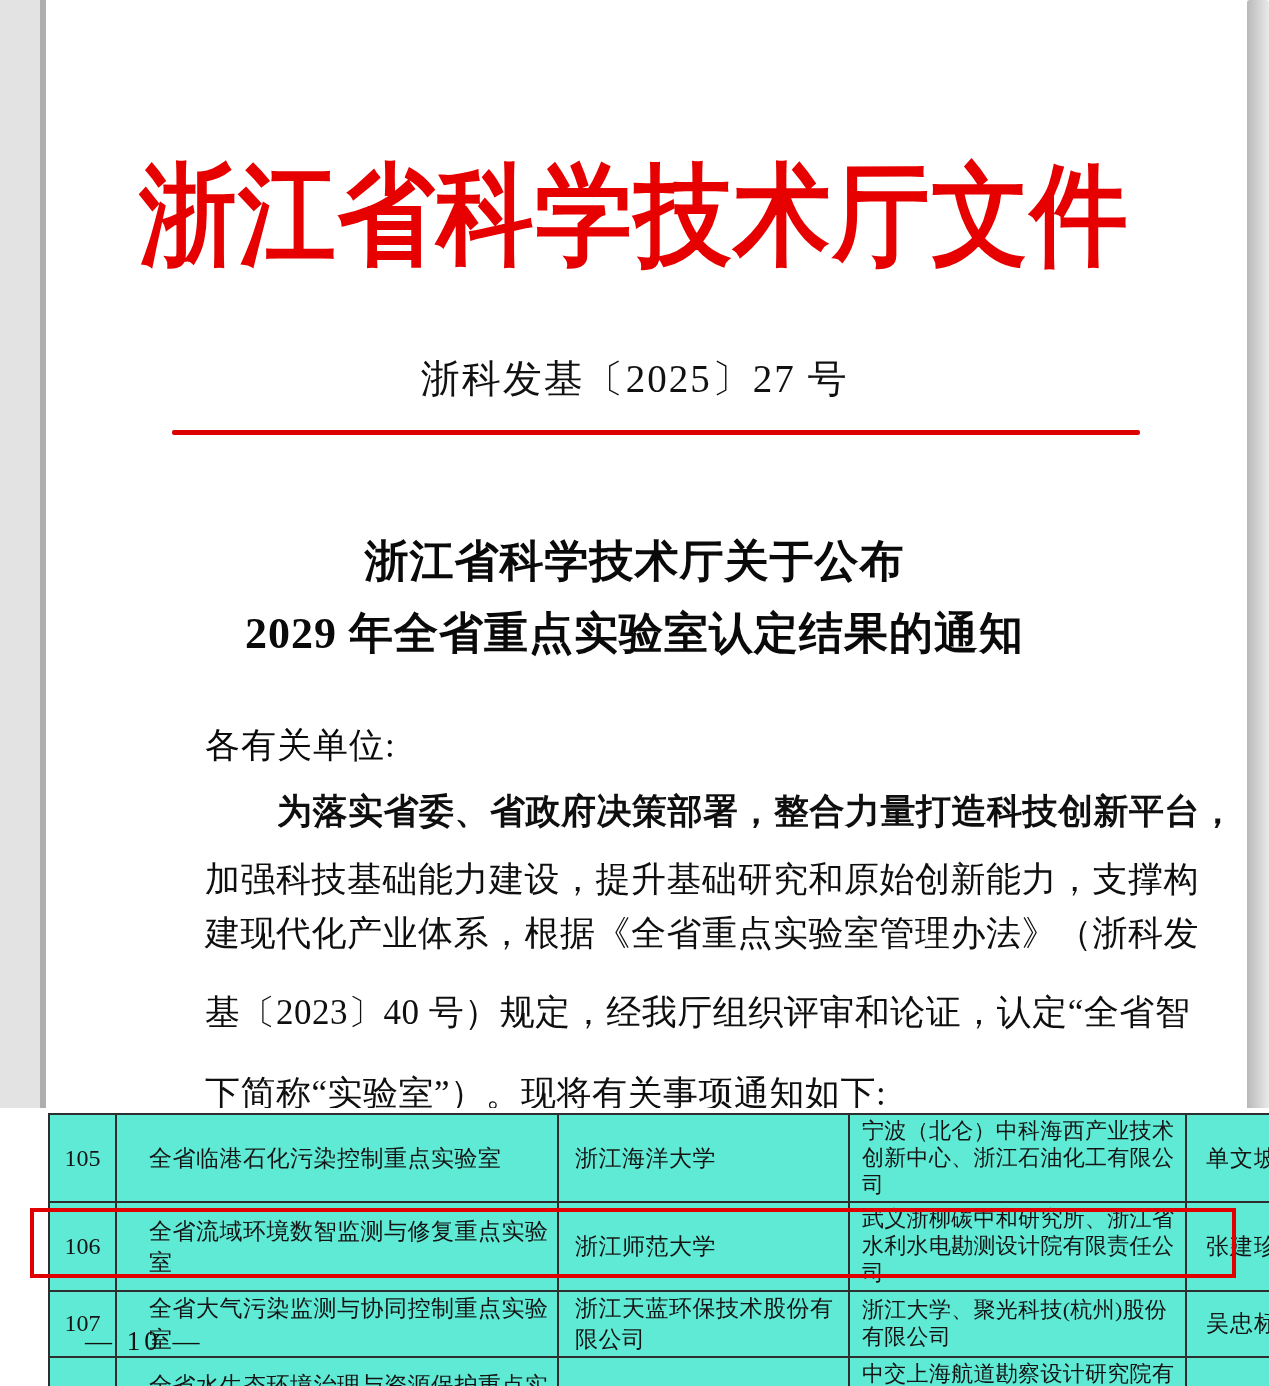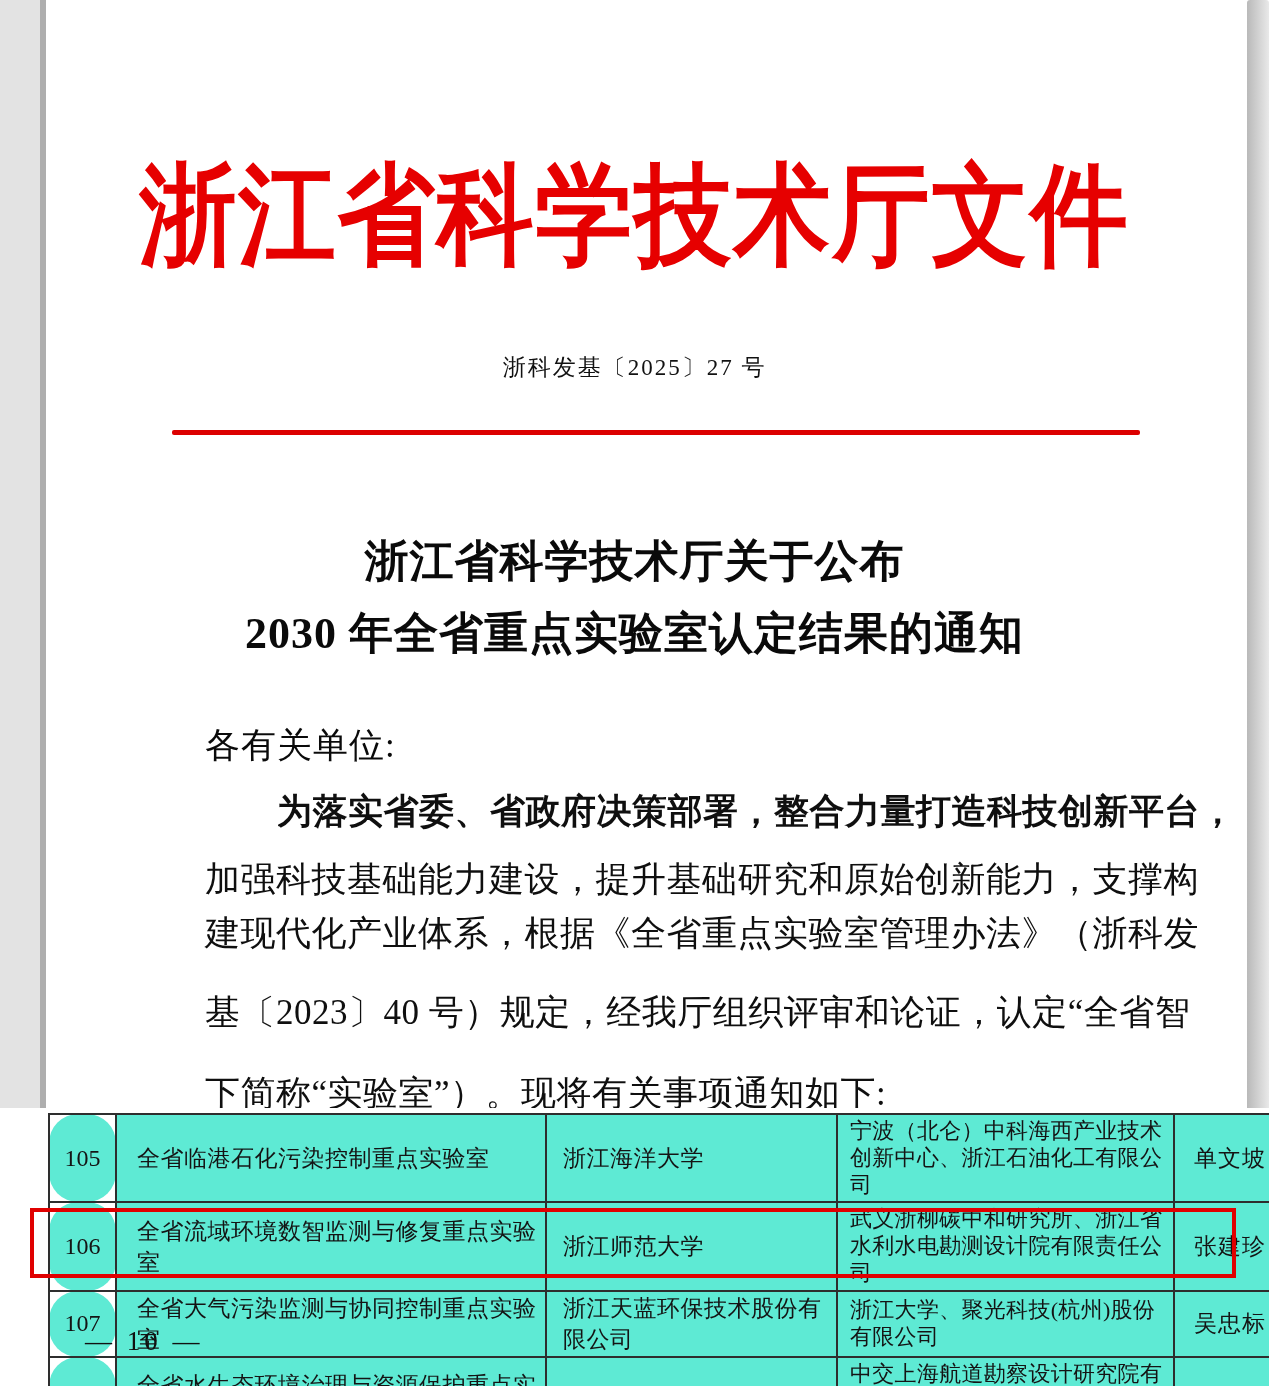--- a/index.html
+++ b/index.html
@@ -26,21 +26,21 @@
 
   .agency-title{
     position:absolute;left:0;right:0;top:142px;
     text-align:center;
     font-size:97px;font-weight:bold;color:#e60000;
     letter-spacing:2px;white-space:nowrap;
     transform:scaleY(1.14);transform-origin:top center;
   }
   .doc-number{
     position:absolute;left:0;right:0;top:352px;
-    text-align:center;font-size:23px;color:#111;
+    text-align:center;font-size:39px;color:#111;
     letter-spacing:2px;
   }
   .red-rule{
     position:absolute;left:172px;top:430px;width:968px;height:5px;
     background:#dc0000;border-radius:2px;
   }
   .notice-title{position:absolute;left:0;right:0;text-align:center;
     font-size:44px;font-weight:bold;color:#0a0a0a;letter-spacing:1px;white-space:nowrap;}
   .nt1{top:532px;}
   .nt2{top:604px;}
@@ -72,22 +72,22 @@
     border-collapse:collapse;table-layout:fixed;
     width:1167px;
     font-family:"Liberation Serif","DejaVu Serif",serif;
     color:#141414;
   }
   table.results td{
     border:2px solid #2e2e2e;
     vertical-align:middle;
     background:#5eead4;
   }
-  td.c-no{width:63px;text-align:center;font-size:24px;border-radius:29px;}
-  td.c-lab{width:407px;padding-left:20px;font-size:23px;letter-spacing:0.5px;}
+  td.c-no{width:63px;text-align:center;font-size:24px;}
+  td.c-lab{width:407px;padding-left:32px;font-size:23px;letter-spacing:0.5px;}
   td.c-inst{width:272px;padding-left:16px;font-size:23px;letter-spacing:0.5px;}
   td.c-part{width:317px;padding:3px 6px 3px 12px;font-size:22px;line-height:1.22;letter-spacing:0.3px;}
   td.c-lead{width:108px;text-align:center;font-size:23px;letter-spacing:1px;}
   tr.r1 td{height:48px;}
   tr.r2 td{height:48px;}
   tr.r3 td{height:55px;}
   tr.r4 td{height:56px;}
 
   .hl-box{
     position:absolute;left:30px;top:100px;width:1198px;height:62px;
@@ -107,21 +107,21 @@
   <div class="gutter-left"></div>
   <div class="gutter-right"></div>
 
   <div class="agency-title">浙江省科学技术厅文件</div>
 
   <div class="doc-number">浙科发基〔2025〕27 号</div>
 
   <div class="red-rule"></div>
 
   <div class="notice-title nt1">浙江省科学技术厅关于公布</div>
-  <div class="notice-title nt2">2030 年全省重点实验室认定结果的通知</div>
+  <div class="notice-title nt2">2029 年全省重点实验室认定结果的通知</div>
 
   <div class="salutation">各有关单位:</div>
 
   <div class="body-line bl1">为落实省委、省政府决策部署，整合力量打造科技创新平台，</div>
   <div class="body-line bl2">加强科技基础能力建设，提升基础研究和原始创新能力，支撑构</div>
   <div class="body-line bl3">建现代化产业体系，根据《全省重点实验室管理办法》（浙科发</div>
   <div class="body-line bl4">基〔2023〕40 号）规定，经我厅组织评审和论证，认定“全省智</div>
   <div class="body-line bl6">下简称“实验室”）。现将有关事项通知如下:</div>
 
   <div class="table-section">

